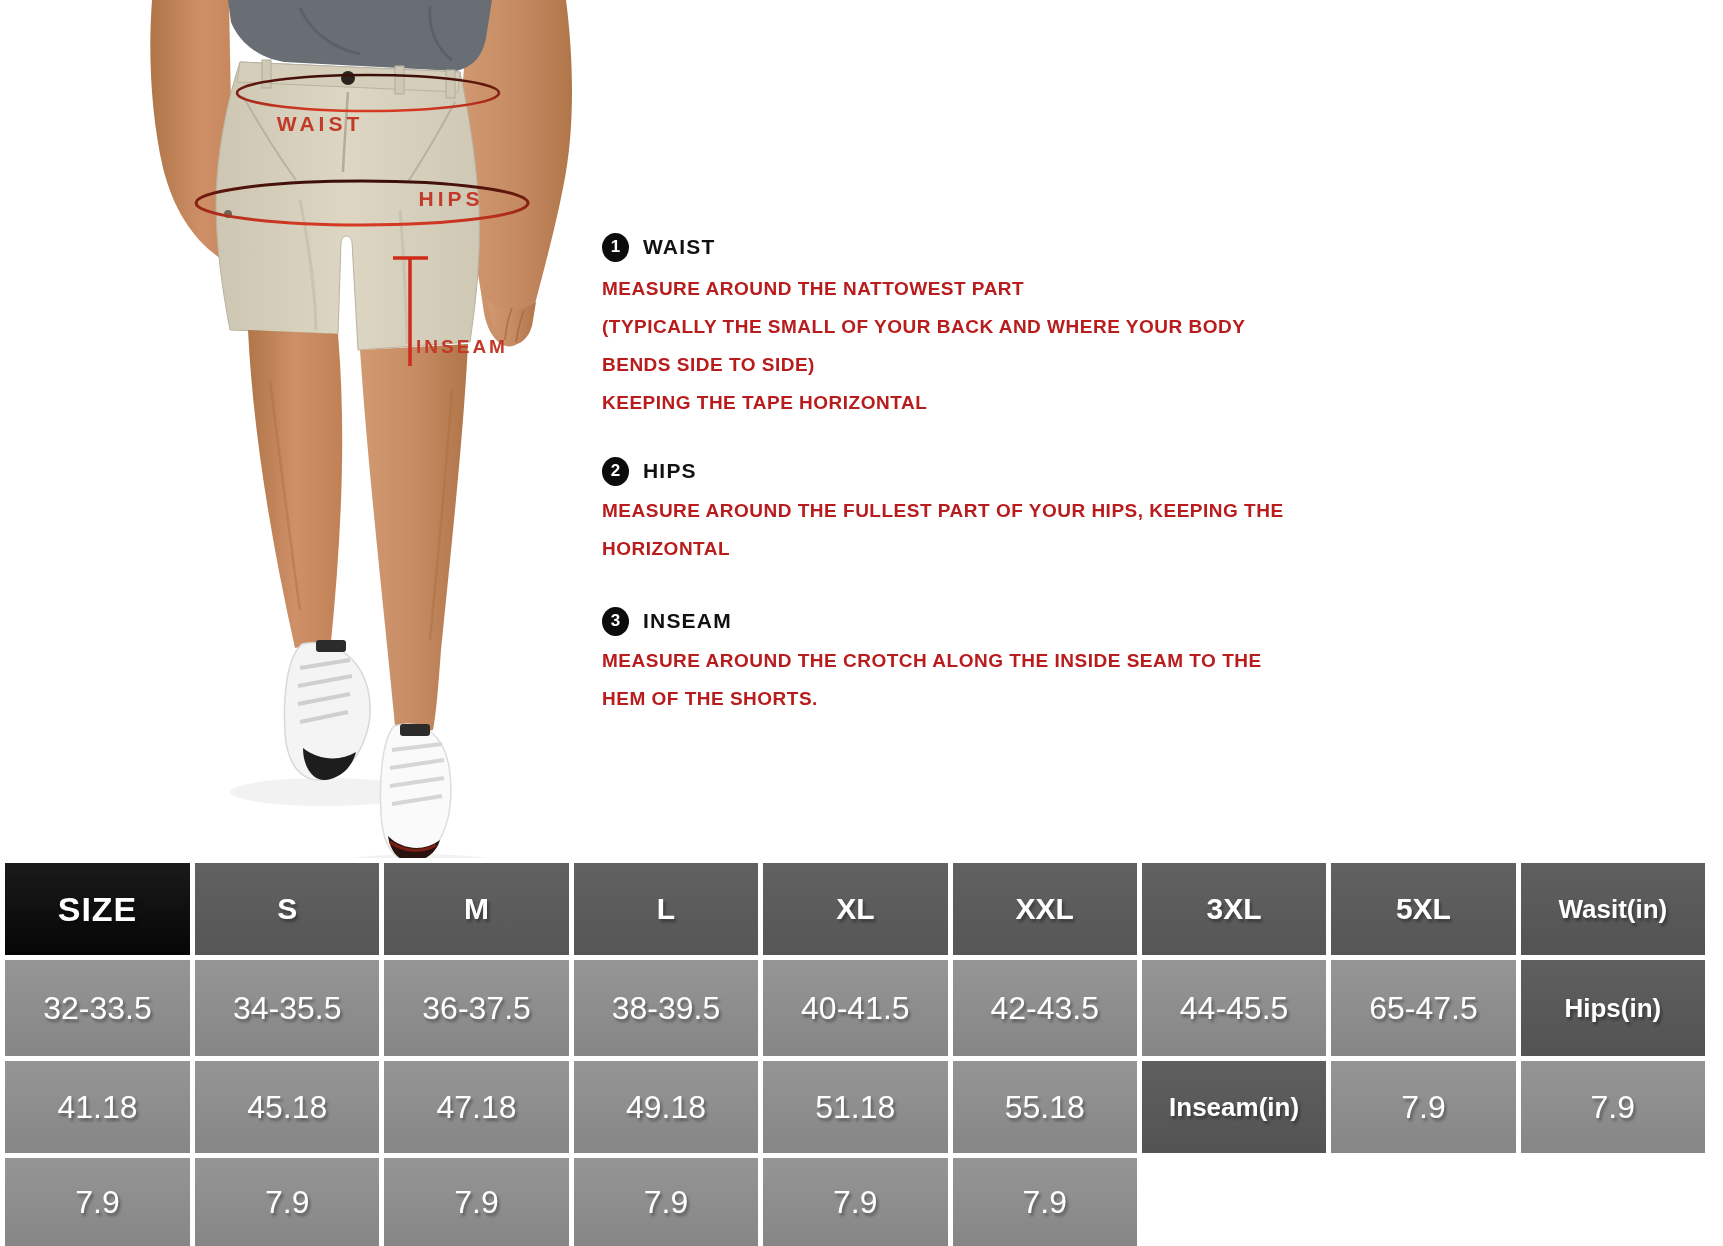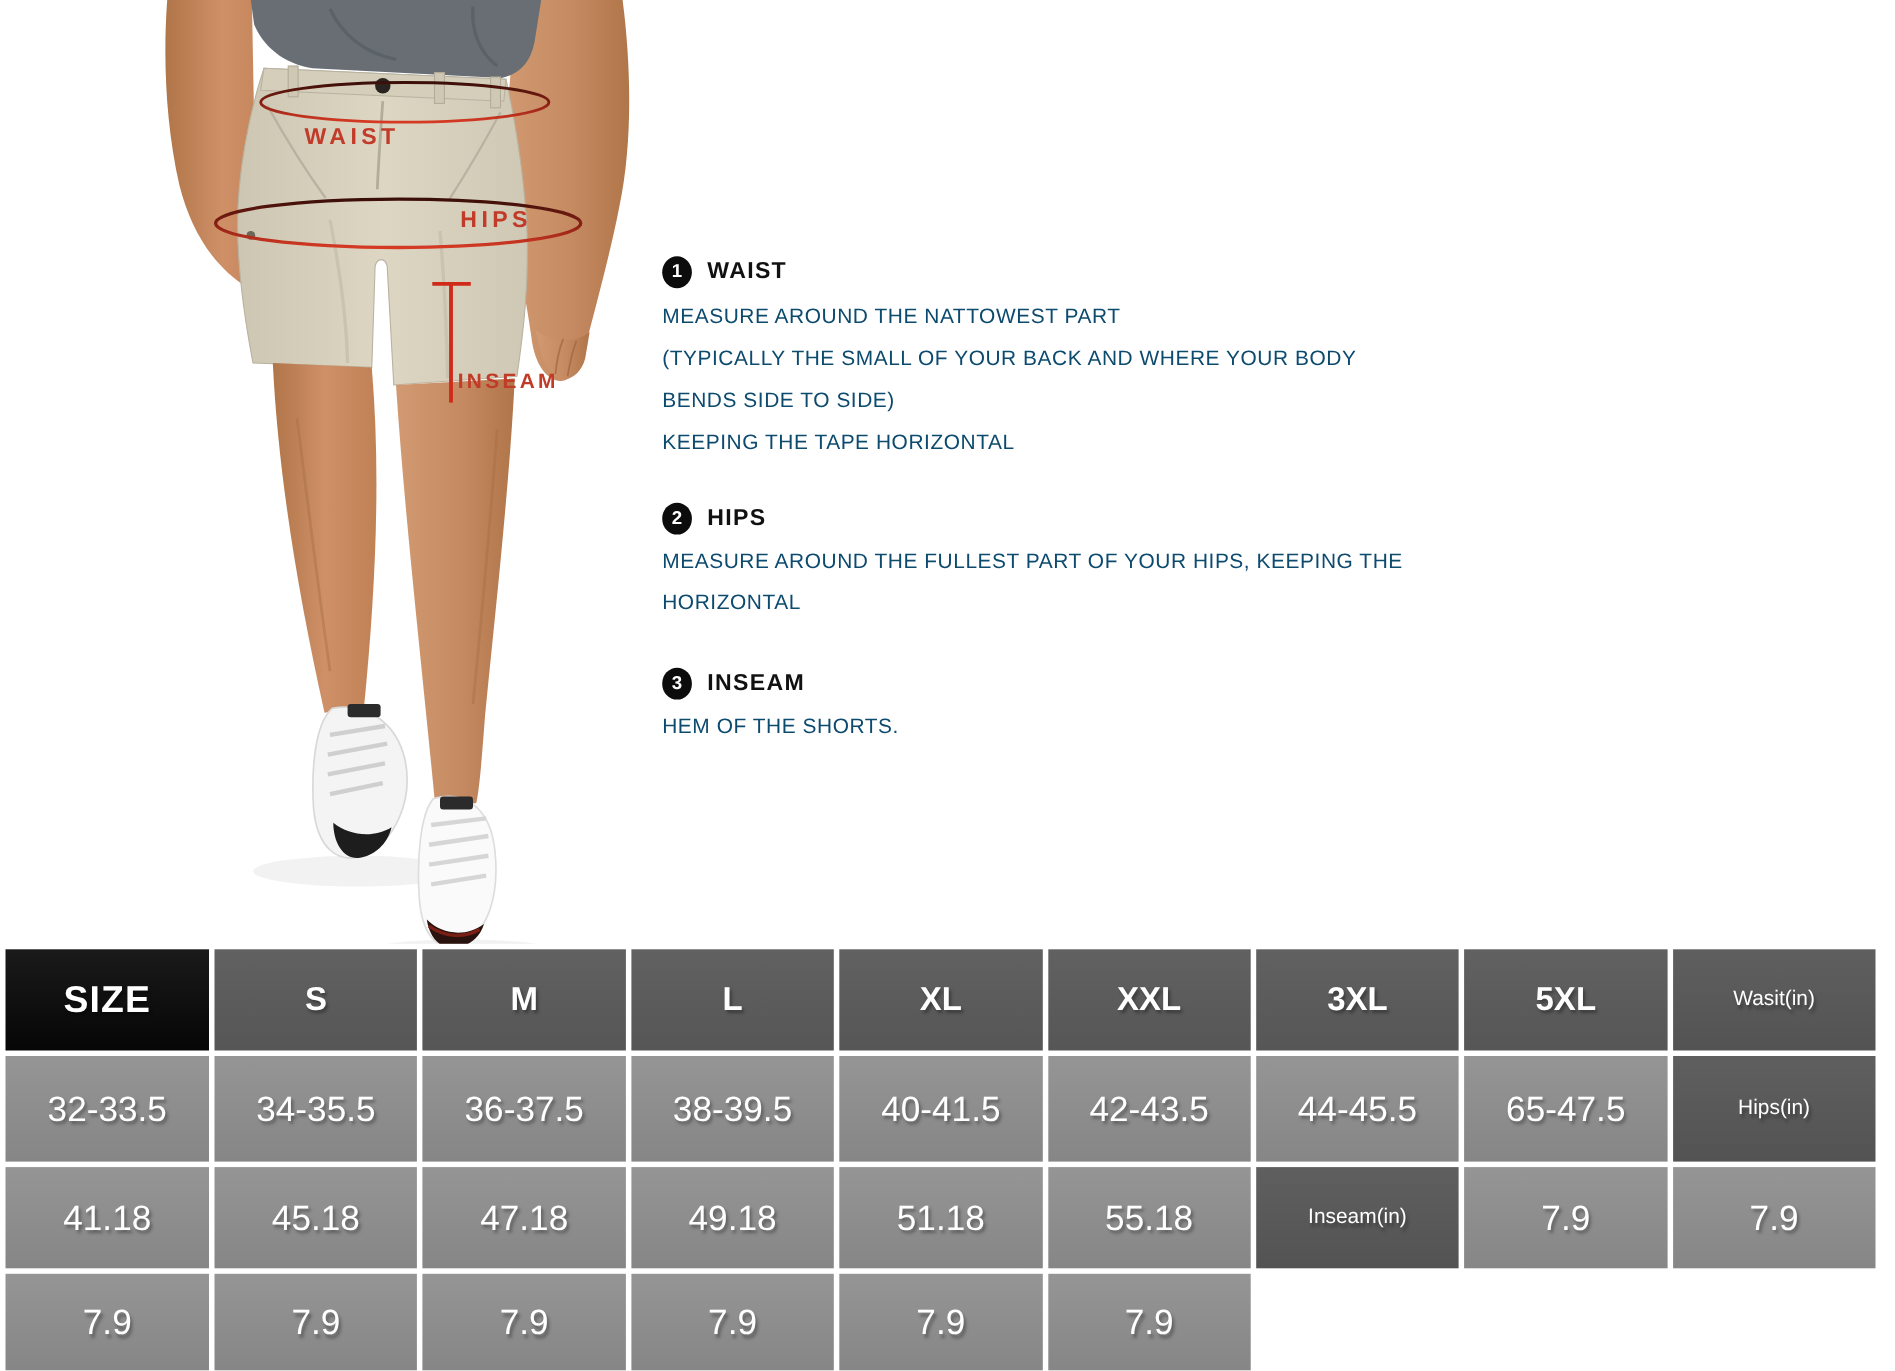--- a/index.html
+++ b/index.html
@@ -12,39 +12,39 @@
   
   .instructions{position:absolute;left:602px;top:232px;width:780px;}
   .inst-head{display:flex;align-items:center;height:30px;gap:14px;}
   .num-badge{
     width:27px;height:29px;border-radius:50%;background:#0c0c0c;color:#fff;
     font-size:17px;font-weight:700;display:flex;align-items:center;justify-content:center;
     flex:0 0 auto;
   }
   .inst-title{font-size:21px;font-weight:700;letter-spacing:1.2px;color:#111;}
   .inst-lines{margin-top:8px;}
-  .inst-line{font-size:19px;line-height:38px;color:#0c4a6e;letter-spacing:0.5px;font-weight:400;}
+  .inst-line{font-size:19px;line-height:38px;color:#b91c1c;letter-spacing:0.5px;font-weight:700;}
   .sec-hips{margin-top:34px;}
   .sec-hips .inst-lines{margin-top:6px;}
   .sec-inseam{margin-top:38px;}
   .sec-inseam .inst-lines{margin-top:6px;}
   
   .size-table{
     position:absolute;left:0;top:858px;width:1723px;height:388px;
     box-sizing:border-box;background:#ffffff;padding:5px 18px 0 5px;
     display:grid;grid-template-columns:185px repeat(8,1fr);
     grid-template-rows:92px 96px 92px auto;gap:5px;
   }
   .tc{
     display:flex;align-items:center;justify-content:center;color:#fff;
     text-shadow:2px 3px 3px rgba(0,0,0,0.35);
   }
   .tc.size-cell{background:linear-gradient(180deg,#1a1a1a,#060606);font-size:34px;font-weight:700;letter-spacing:1px;}
   .tc.h{background:linear-gradient(180deg,#616161,#565656);font-size:30px;font-weight:700;}
-  .tc.rl{background:linear-gradient(180deg,#5f5f5f,#535353);font-size:19px;font-weight:400;text-align:right;}
+  .tc.rl{background:linear-gradient(180deg,#5f5f5f,#535353);font-size:26px;font-weight:700;text-align:right;}
   .tc.dc{background:linear-gradient(180deg,#959595,#868686);font-size:32px;font-weight:400;}
 </style>
 </head>
 <body>
 
 <div class="figure-wrap">
 <svg viewBox="0 0 600 860" width="600" height="860">
   <defs>
     <linearGradient id="skin" x1="0" y1="0" x2="1" y2="0">
       <stop offset="0" stop-color="#d29a72"></stop>
@@ -156,20 +156,21 @@
       <div class="inst-line">HORIZONTAL</div>
     </div>
   </div>
 
   <div class="section sec-inseam">
     <div class="inst-head">
       <span class="num-badge">3</span>
       <span class="inst-title">INSEAM</span>
     </div>
     <div class="inst-lines">
+      <div class="inst-line">MEASURE AROUND THE CROTCH ALONG THE INSIDE SEAM TO THE</div>
       <div class="inst-line">HEM OF THE SHORTS.</div>
     </div>
   </div>
 
 </div>
 
 <div class="size-table">
 
   <div class="tc size-cell">SIZE</div>
   <div class="tc h">S</div>

